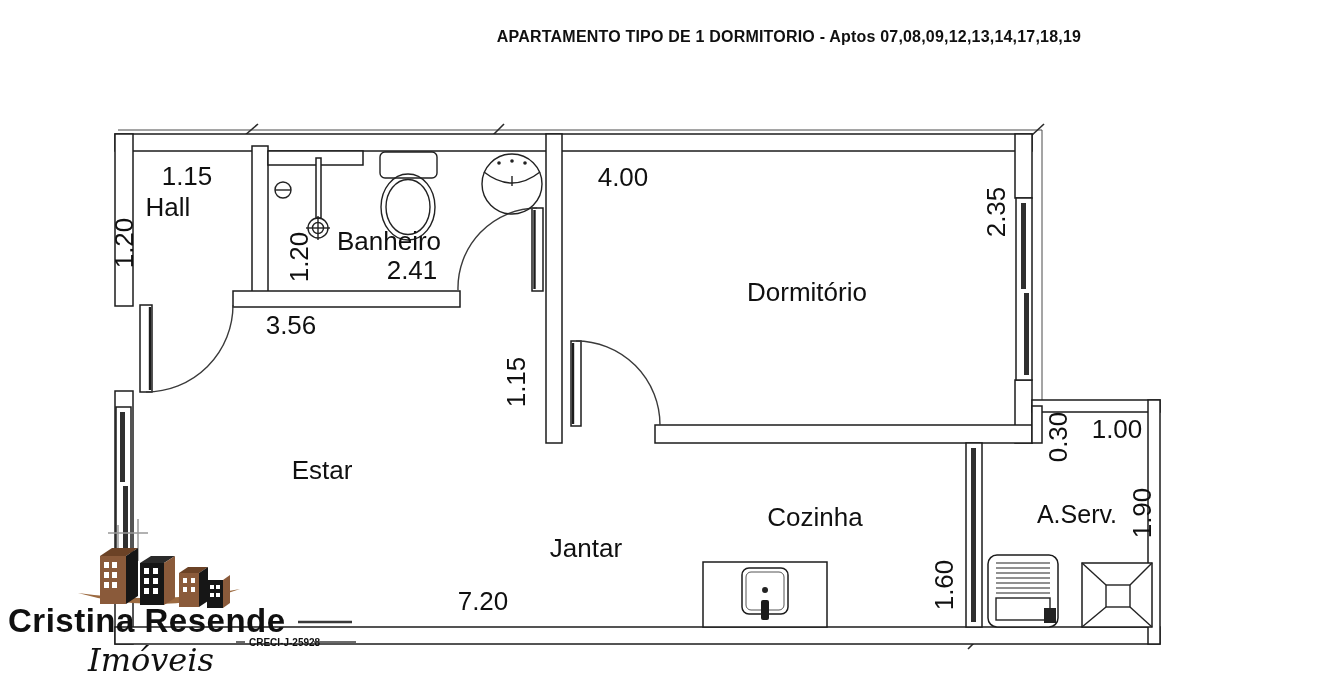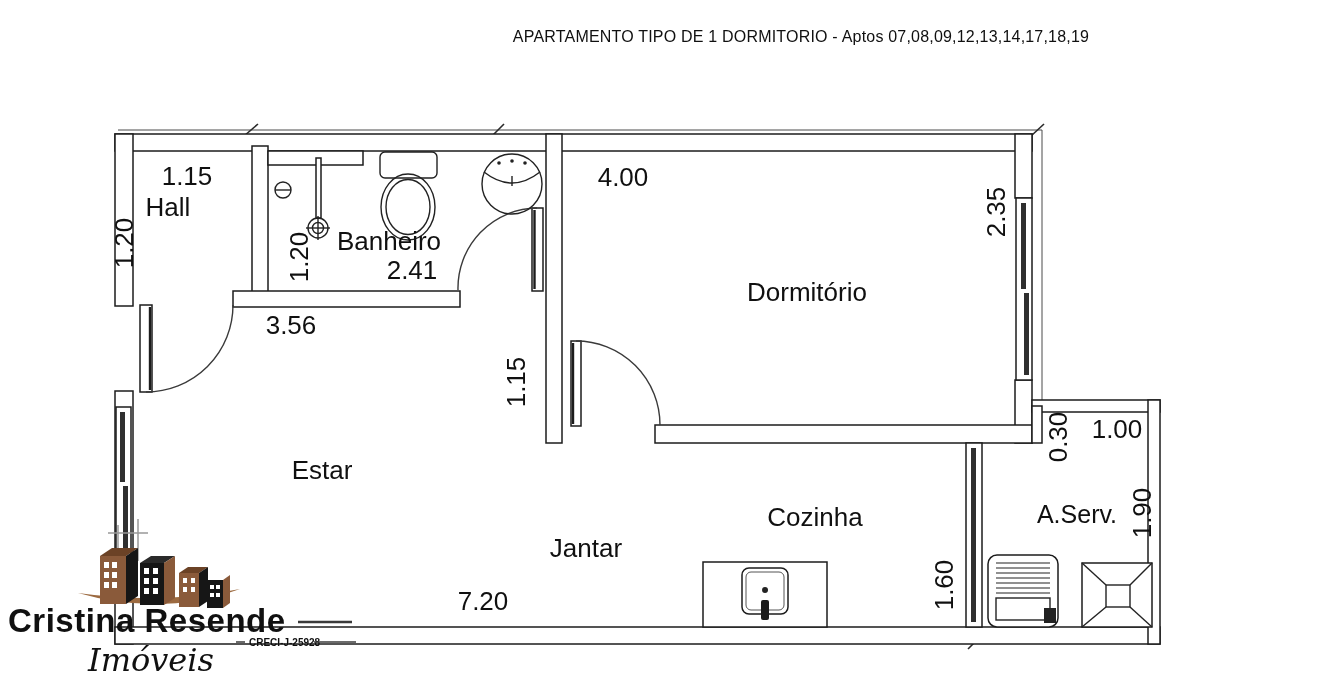--- a/index.html
+++ b/index.html
@@ -1,19 +1,19 @@
 <!DOCTYPE html>
 <html><head>
 <meta charset="utf-8">
 <style>
   html,body{margin:0;padding:0;background:#ffffff;}
   .page{position:relative;width:1319px;height:680px;background:#ffffff;overflow:hidden;
         font-family:"Liberation Sans",sans-serif;}
   .title{position:absolute;left:789px;top:28px;transform:translateX(-50%);
-         white-space:nowrap;font-size:16px;font-weight:normal;color:#101010;letter-spacing:.2px;margin-left:12px;}
+         white-space:nowrap;font-size:16px;font-weight:bold;color:#101010;letter-spacing:.2px;}
   svg{position:absolute;left:0;top:0;}
   svg text{font-family:"Liberation Sans",sans-serif;fill:#101010;}
   .w{fill:#ffffff;stroke:#1c1c1c;stroke-width:1.5;}
   .thin{stroke:#4a4a4a;stroke-width:1;fill:none;}
   .tick{stroke:#2a2a2a;stroke-width:1.6;}
   .fx{fill:none;stroke:#222222;stroke-width:1.4;}
   .arc{fill:none;stroke:#3a3a3a;stroke-width:1.4;}
   .glz{fill:#2f2f2f;}
   .dim{font-size:26px;}
   .room{font-size:26px;}

